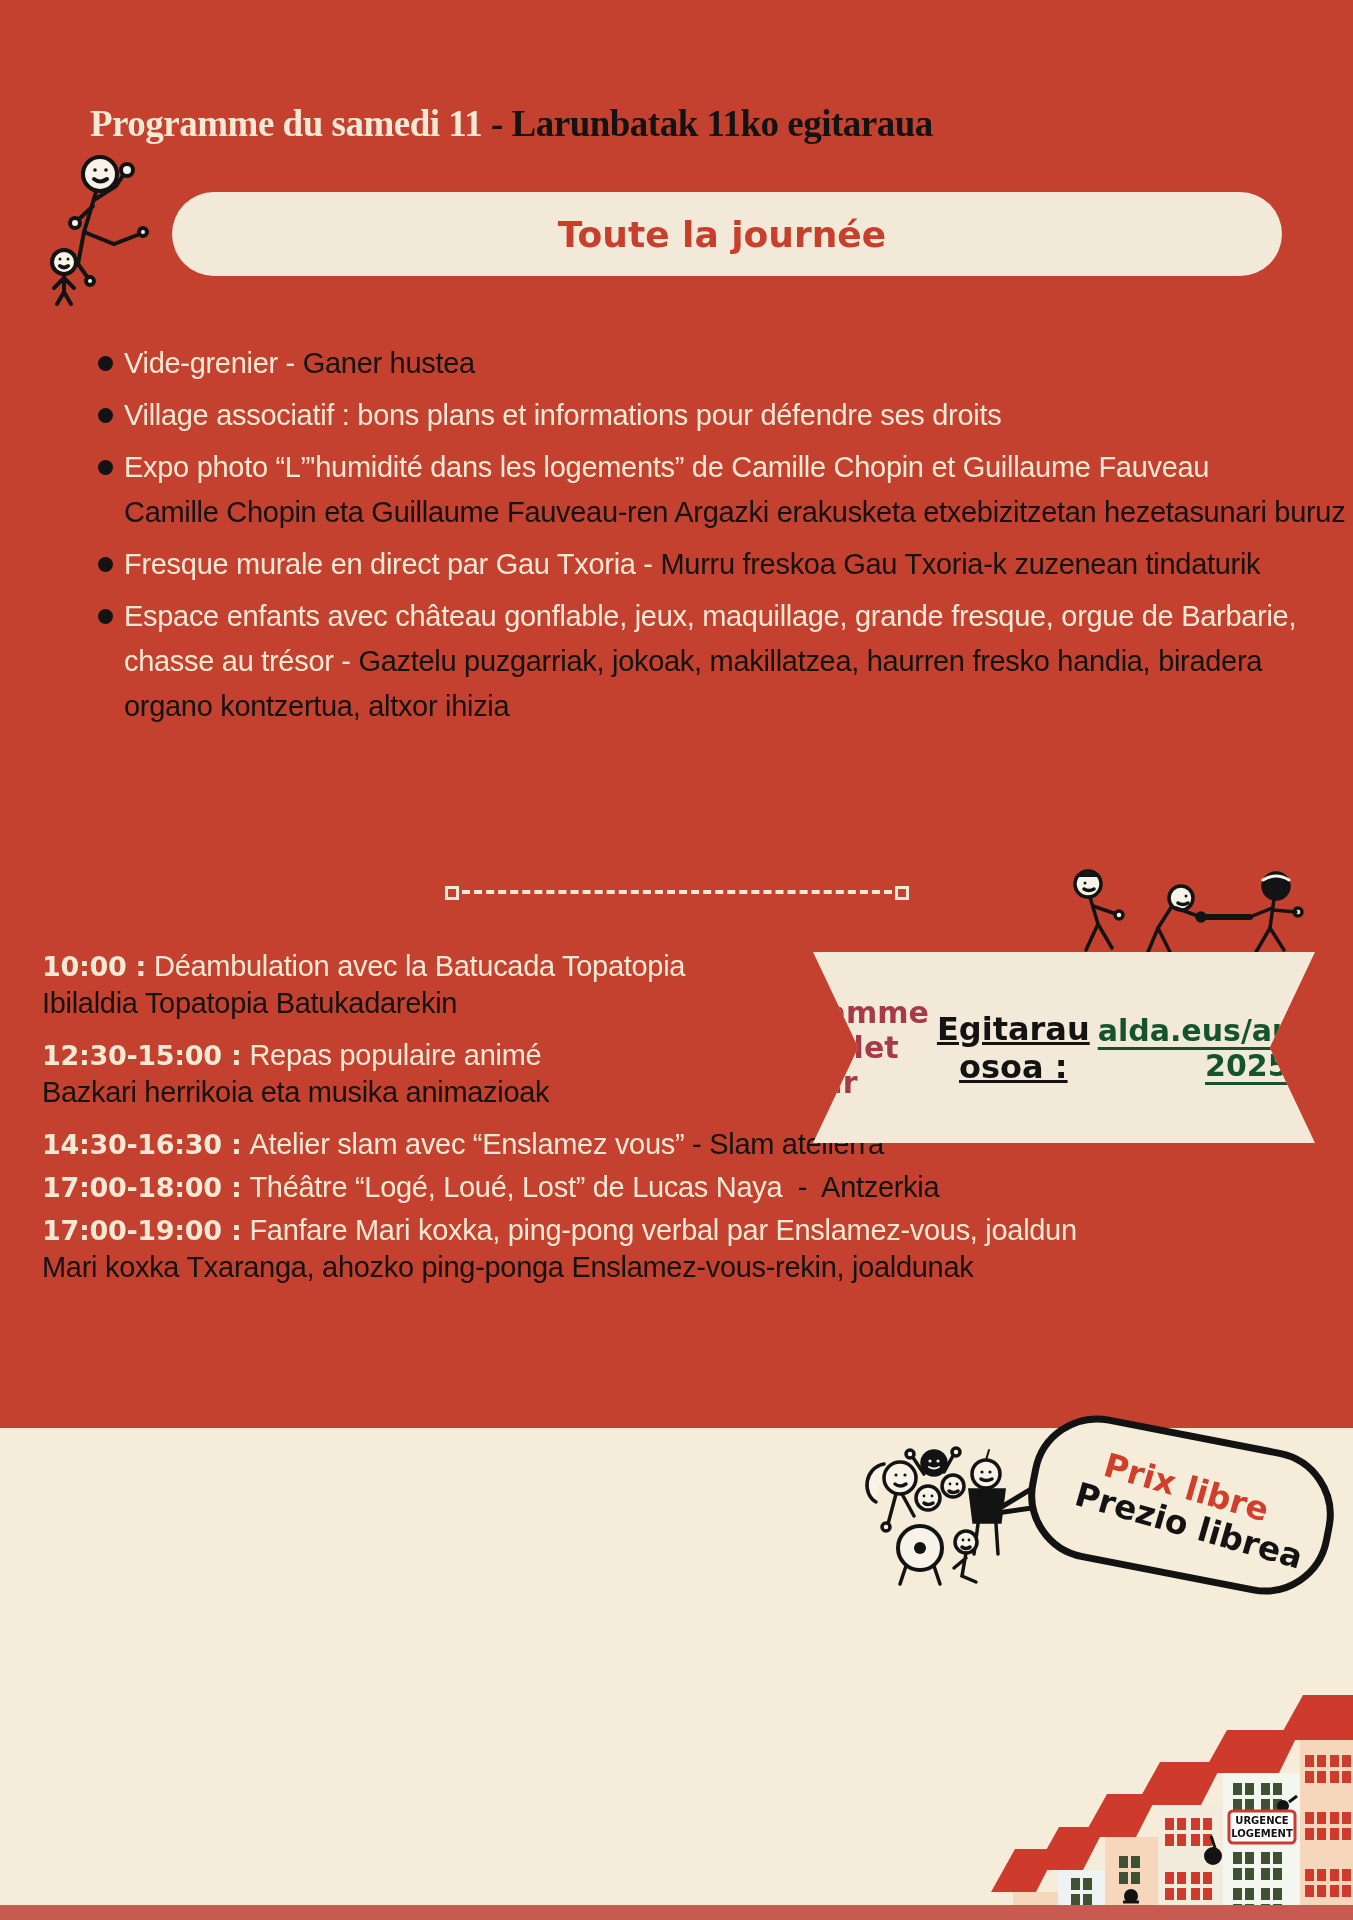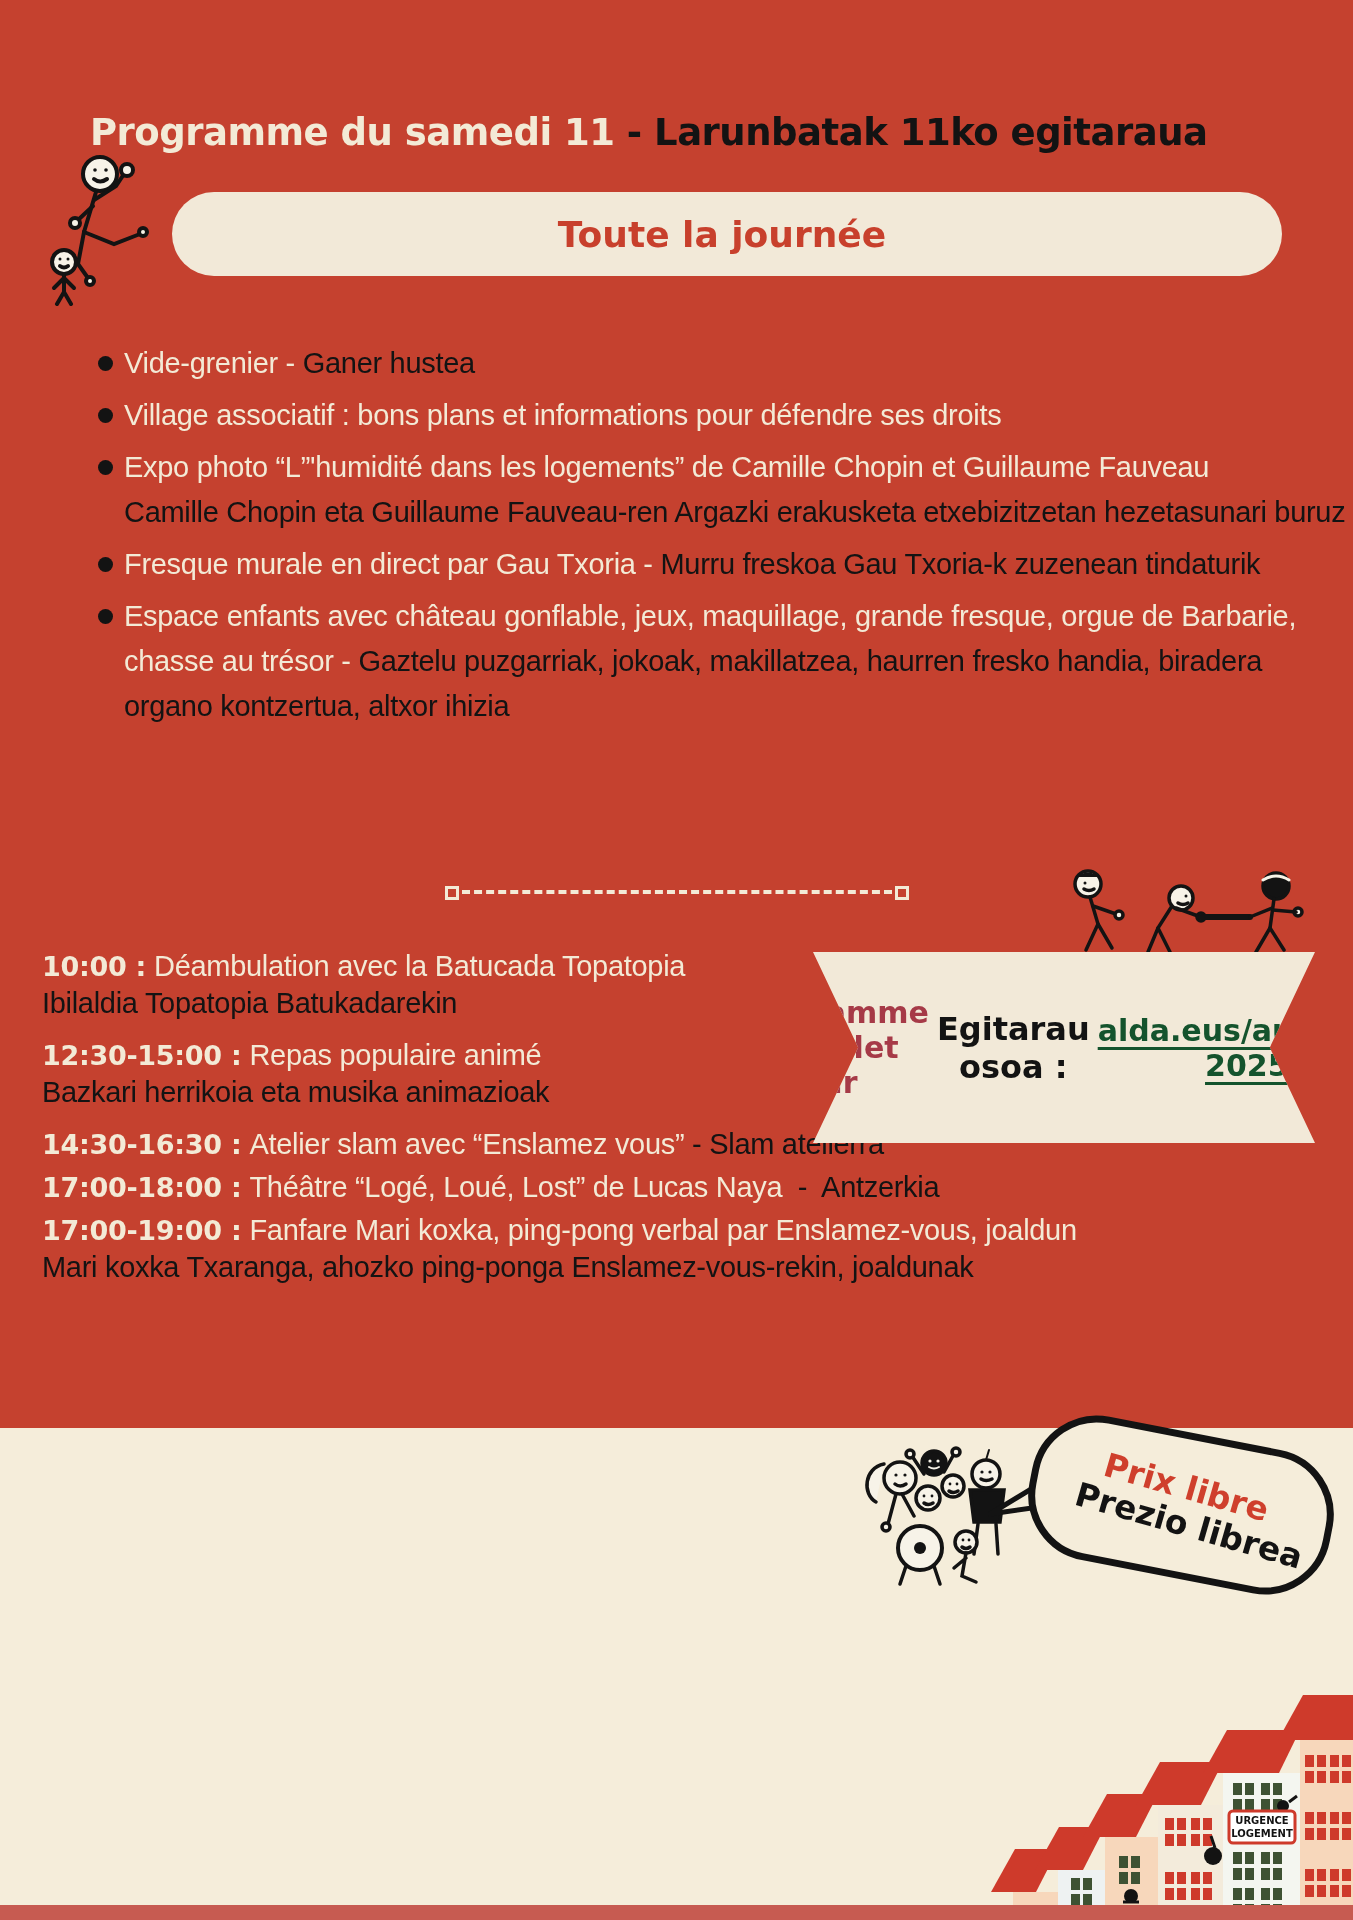--- a/index.html
+++ b/index.html
@@ -8,21 +8,21 @@
     background:#c5412f;
     font-family:"Liberation Sans", sans-serif;
     -webkit-font-smoothing:antialiased;
   }
   .abs{position:absolute;}
   .disp{font-family:"DejaVu Sans", sans-serif; font-weight:bold;}
   .cream{color:#f3ead6;}
   .blk{color:#131313;}
 
   
-  #title{left:90px; top:86px; font-size:37px; letter-spacing:-0.5px; white-space:nowrap;}
+  #title{left:90px; top:77px; font-size:37px; letter-spacing:-0.5px; white-space:nowrap;font-family:Liberation Serif, serif;}
   #title .t-eu{color:#131313;}
   #banner{
     left:172px; top:192px; width:1110px; height:84px;
     background:#f2e9d8; border-radius:44px;
     display:flex; align-items:center; justify-content:center;
     font-size:36px; white-space:nowrap;gap:14px;
   }
   #banner .b-fr{color:#c8402c; margin-right:10px;}
 
   
@@ -55,21 +55,21 @@
 
   
   #callout{
     left:813px; top:952px; width:502px; height:191px;
     background:#f2e9d8;
     clip-path:polygon(0 0,100% 0,91% 50%,100% 100%,0 100%,9% 50%);
     display:flex; flex-direction:row; align-items:center; justify-content:center;
     text-align:center; z-index:3; gap:8px;
   }
   #callout .c1{font-size:30px; color:#a63a47;}
-  #callout .c2{font-size:32px; color:#131313;}
+  #callout .c2{font-size:32px; color:#131313;text-decoration:underline;}
   #callout .c3{font-size:30px; color:#14532d; text-decoration:underline; text-underline-offset:6px;}
 
   
   #closing{left:0; top:1428px; width:1353px; height:477px; background:#f5edda; z-index:1;}
   #closing-title-fr{left:68px; top:1462px; font-size:38px; color:#131313; letter-spacing:-0.5px; white-space:nowrap;}
   #closing-title-eu{left:66px; top:1522px; font-size:40px; color:#cf3f2c; letter-spacing:-0.5px; white-space:nowrap;}
   #timeplace{left:62px; top:1602px; font-size:30px; white-space:nowrap;}
   #timeplace .red{color:#cf3f2c;} #timeplace .blk2{color:#131313;}
   #meeting{left:62px; top:1672px; width:820px; font-size:31px; line-height:47px; letter-spacing:-0.3px;}
   #meeting .m-fr{color:#dd5340;} #meeting .m-eu{color:#131313;}

